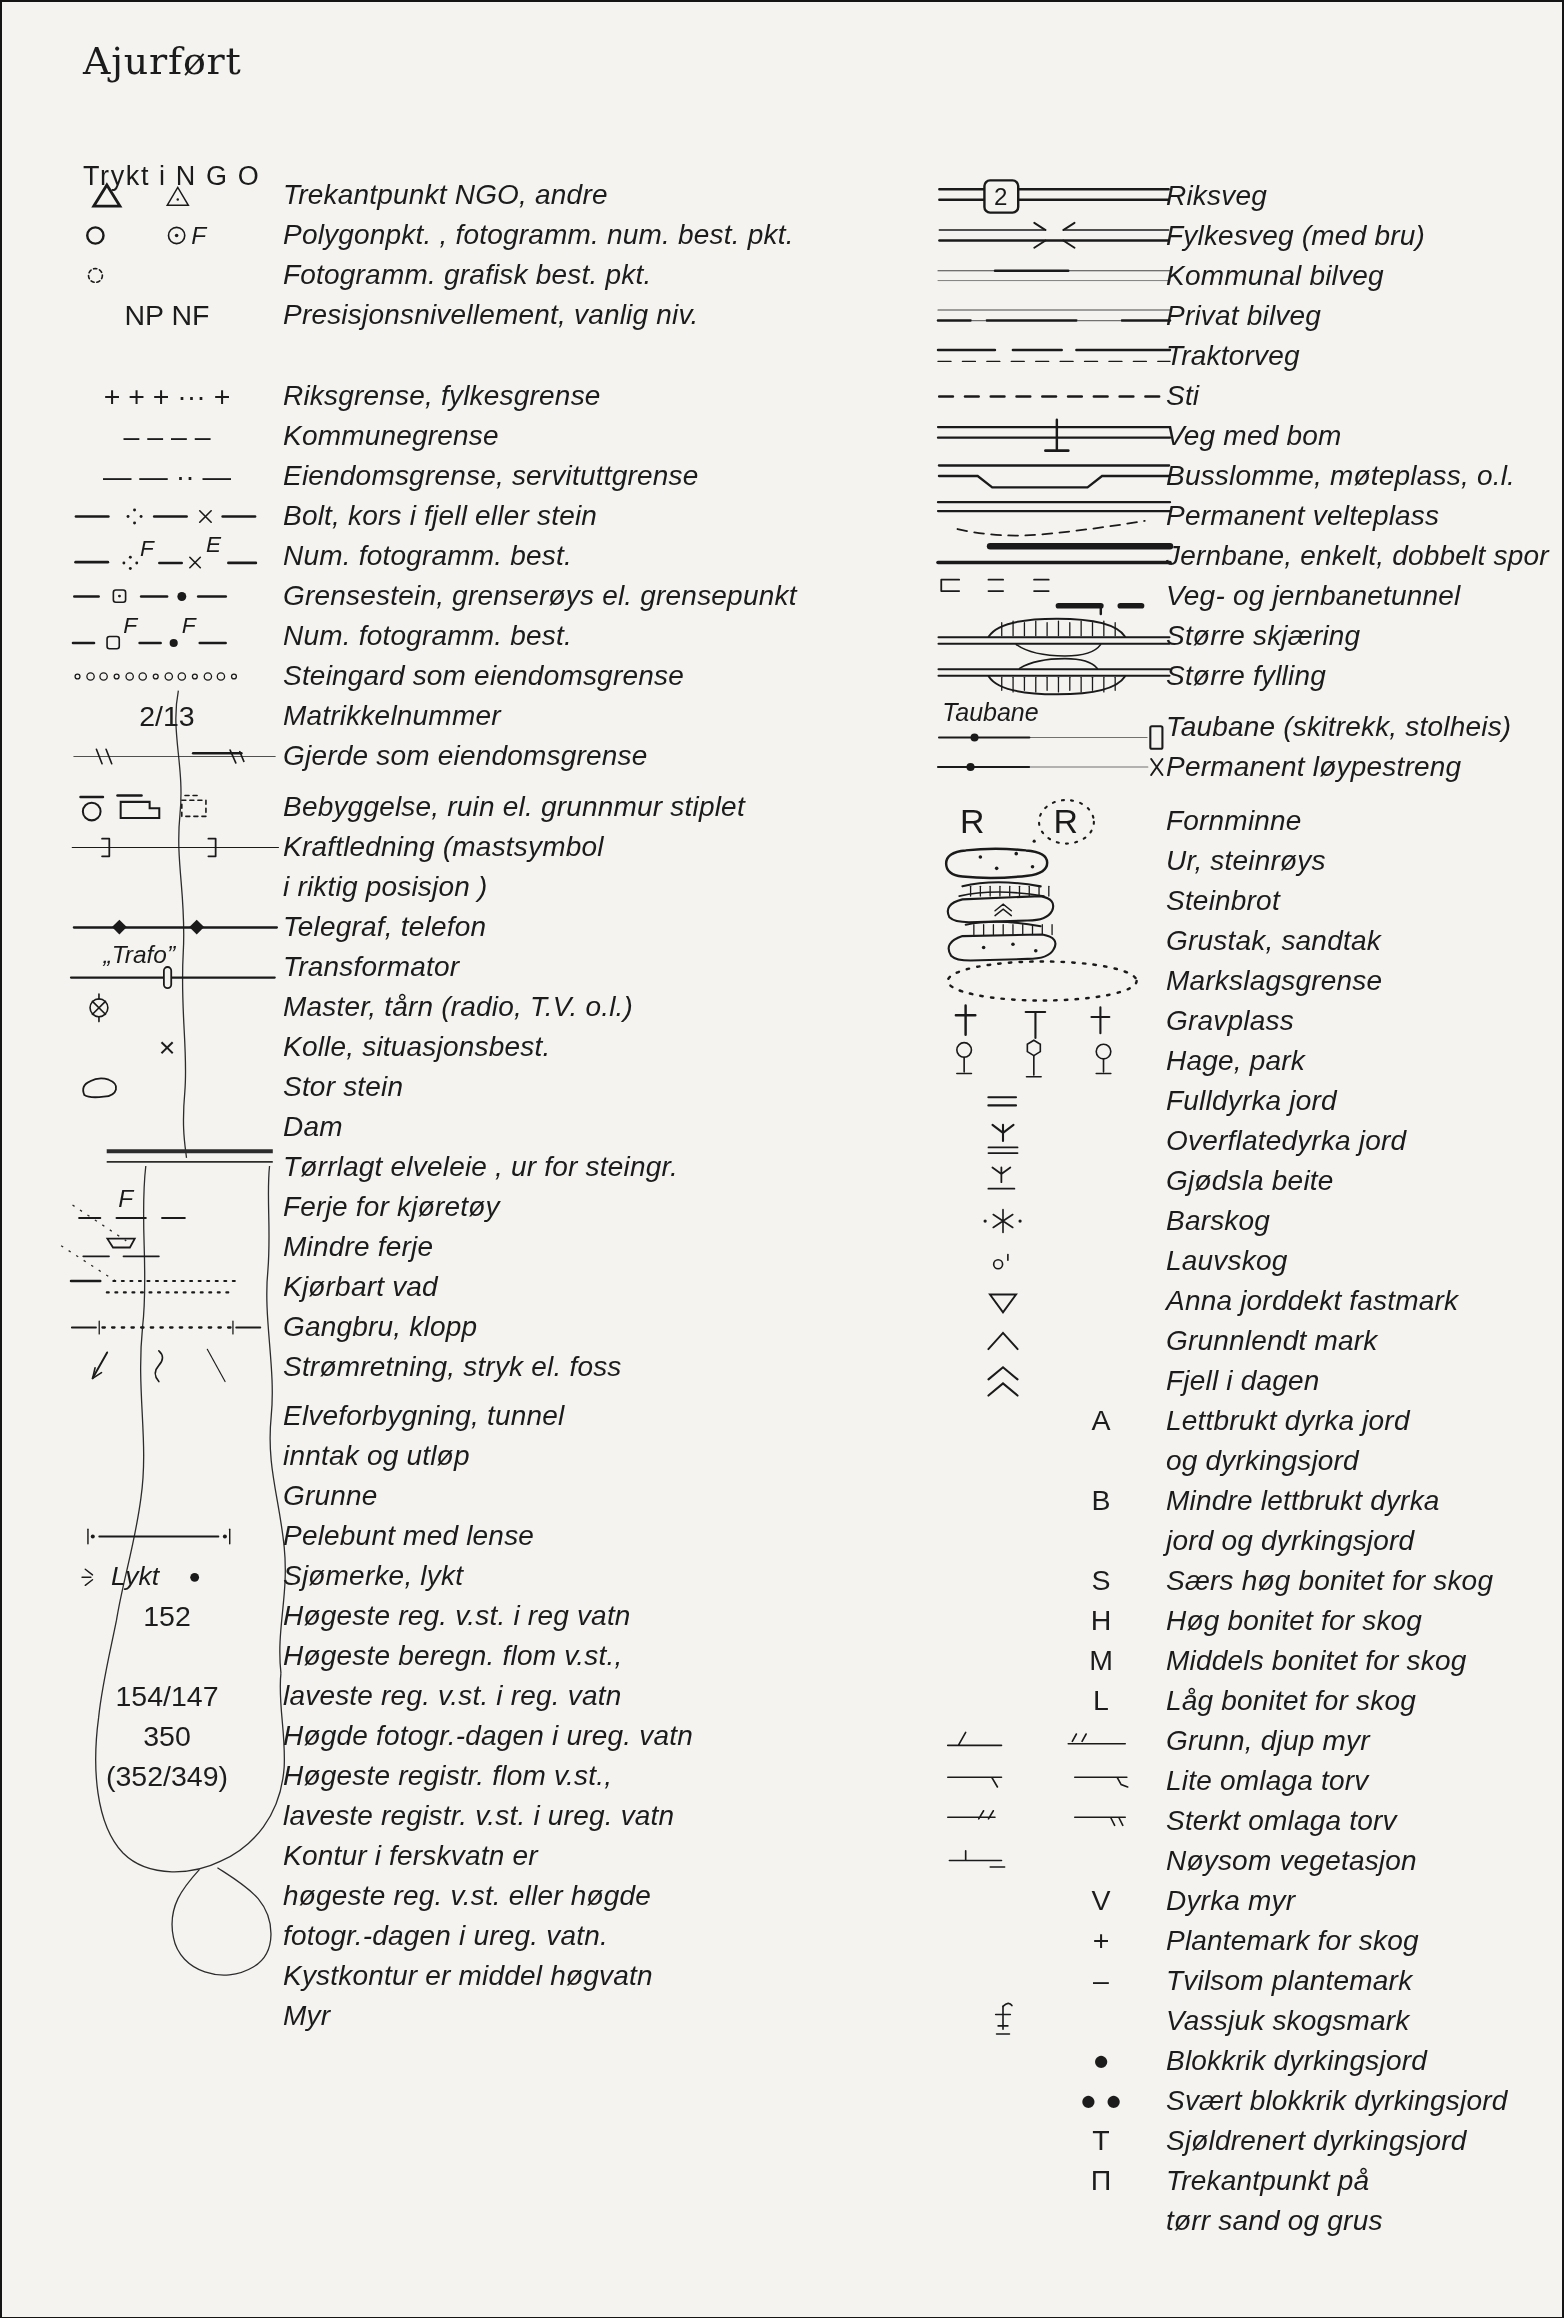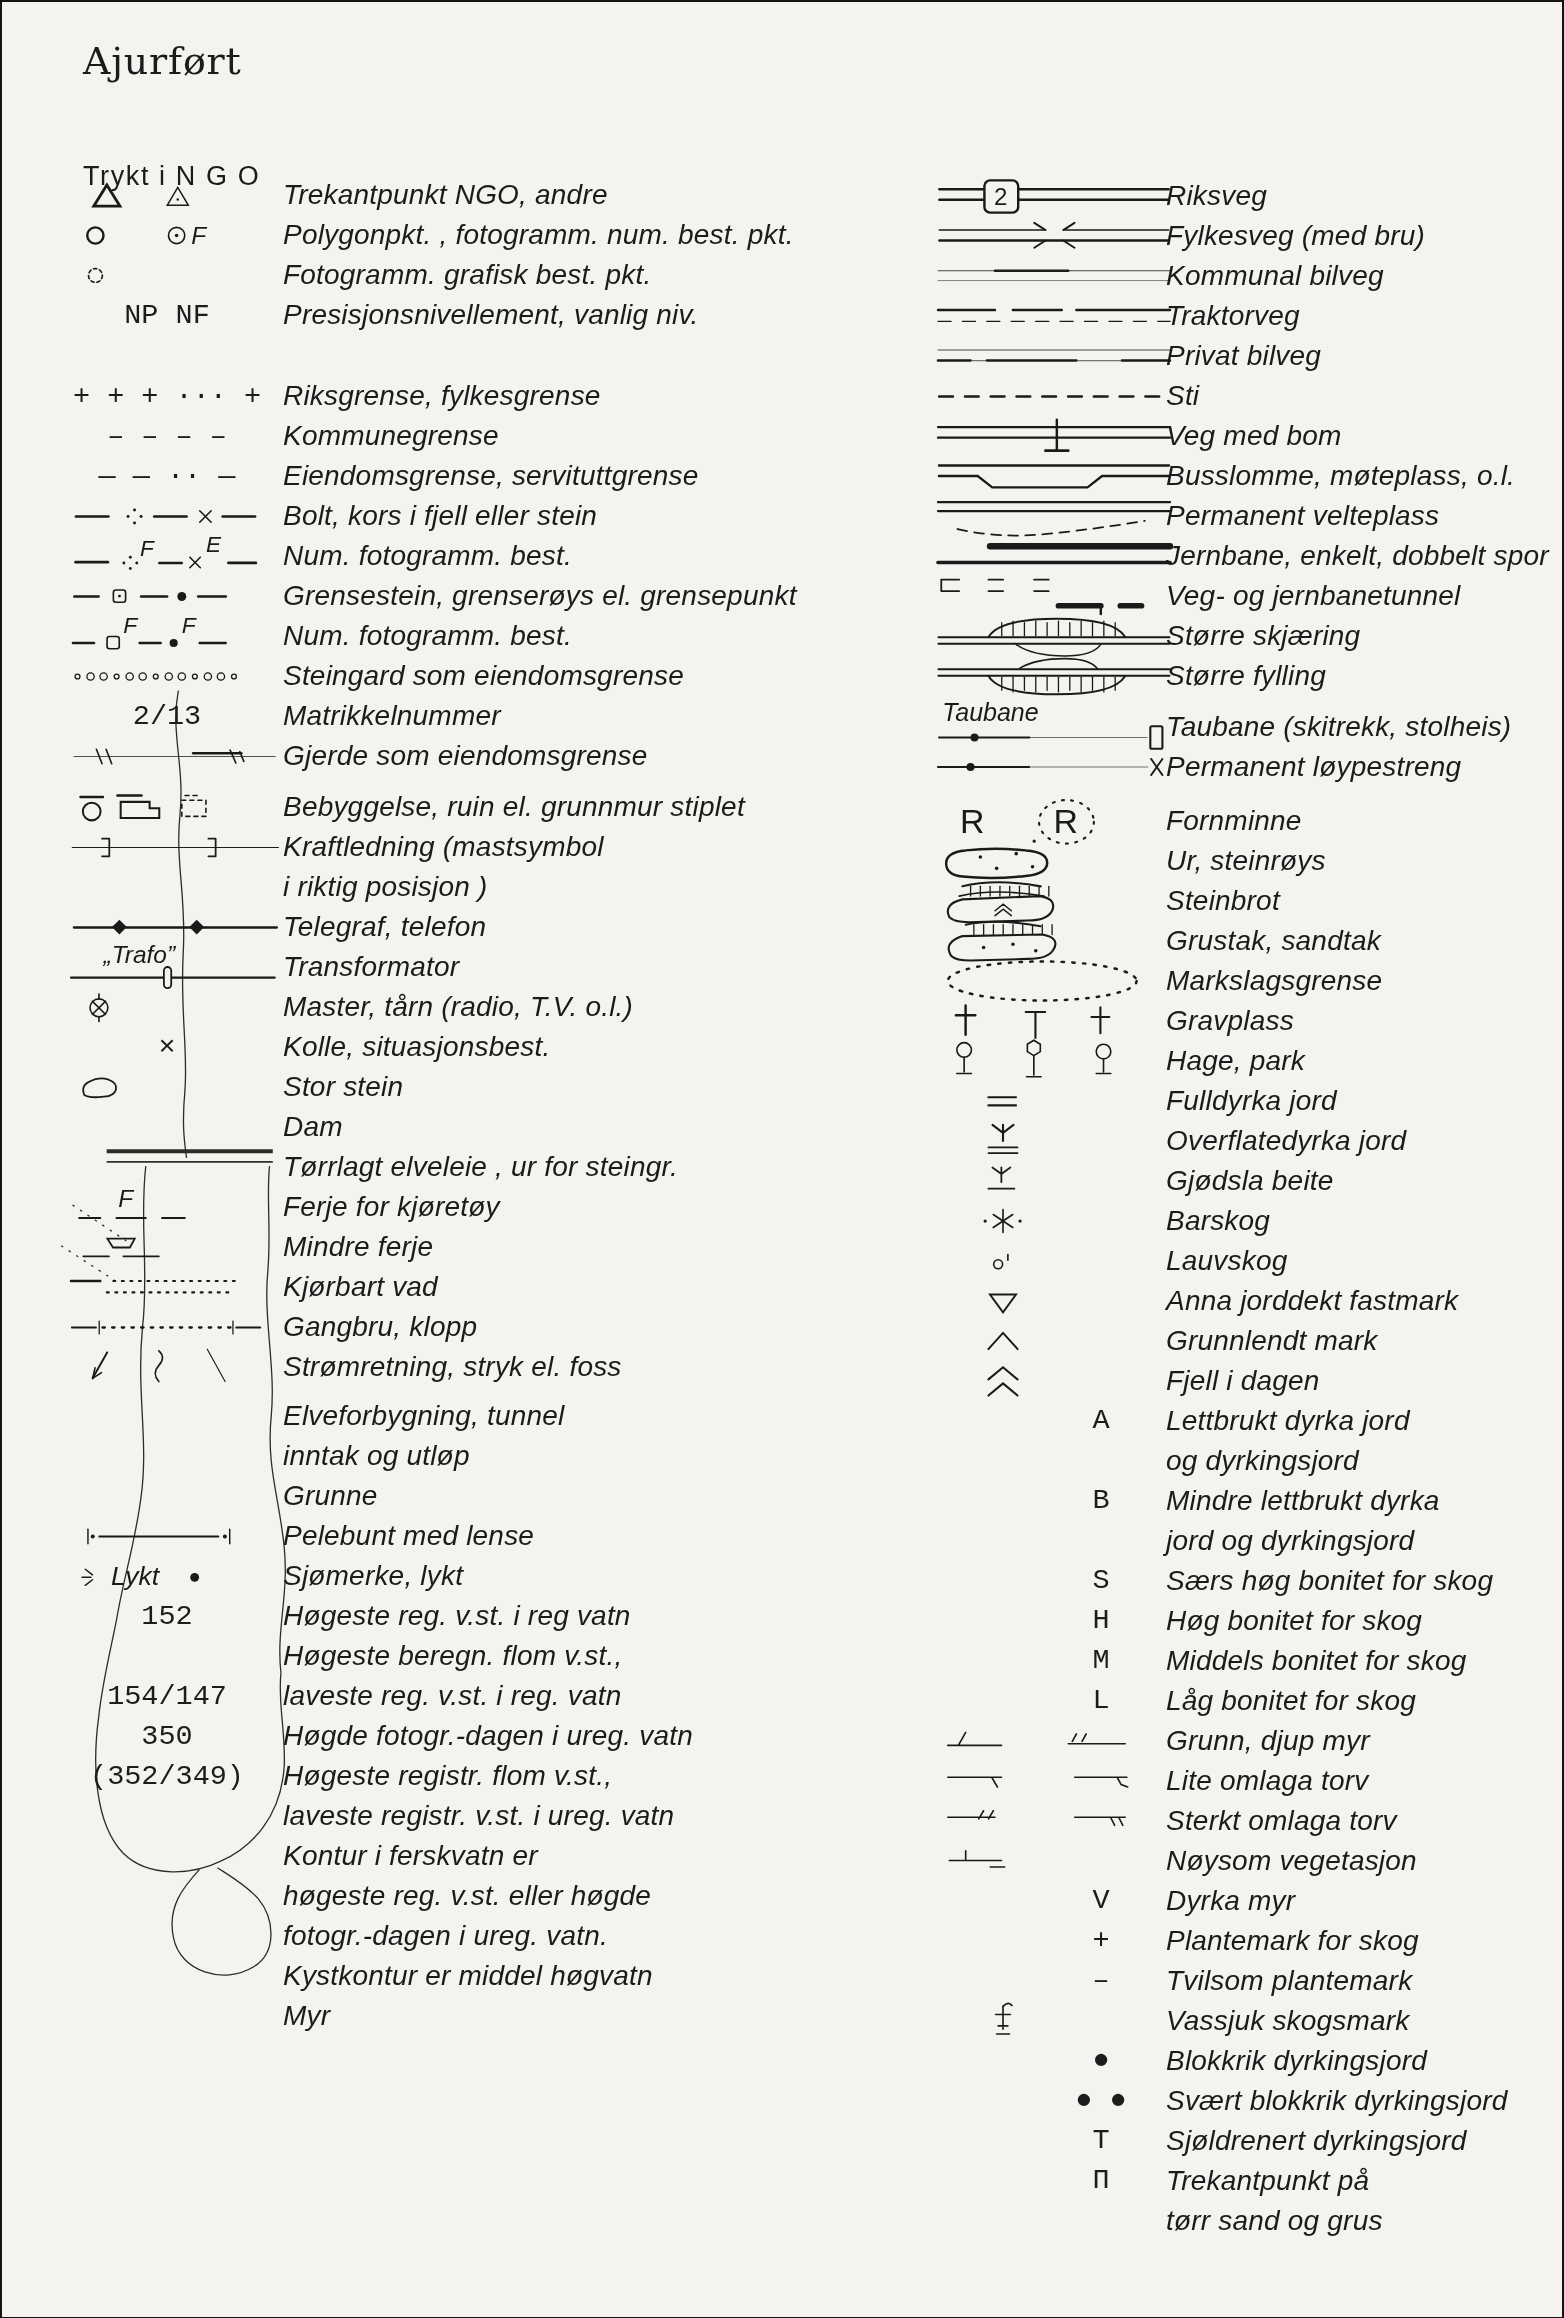--- a/index.html
+++ b/index.html
@@ -10,21 +10,21 @@
          font-weight:normal;font-size:38px;letter-spacing:0.8px;}
   .subtitle{position:absolute;left:81px;top:122px;font-size:27px;letter-spacing:1.6px;margin-top:37px;}
   .col{position:absolute;}
   #leftcol{left:49px;top:173px;width:863px;}
   #rightcol{left:920px;top:174px;width:643px;}
   .row{display:flex;align-items:center;height:40px;}
   .gap{width:100%;}
   .sym{width:232px;min-width:232px;height:40px;display:flex;align-items:center;
        padding-left:19.5px;box-sizing:border-box;font-size:28.5px;color:#1c1c1c;position:relative;}
   #rightcol .sym{width:244px;min-width:244px;padding-left:16.3px;}
-  .sym.txt{justify-content:center;padding-left:0;font-family:Liberation Mono, monospace;}
+  .sym.txt{justify-content:center;padding-left:0;}
   #rightcol .sym.txt{padding-left:114px;justify-content:center;}
   .sym svg{overflow:visible;}
   .lab{font-style:italic;font-size:28px;white-space:nowrap;letter-spacing:0.2px;}
   #river{position:absolute;left:46px;top:682px;z-index:0;}
   .col{z-index:2;}
 </style>
 </head>
 <body>
 
 <div class="page">
@@ -425,35 +425,35 @@
             <path d="M0 13 h285" stroke-width="1.4" opacity="0.8"></path>
             <path d="M70 13 h90" stroke-width="3"></path>
             <path d="M0 25 h285" stroke-width="1.2" opacity="0.55"></path>
           </svg>
         </div>
         <div class="lab">Kommunal bilveg</div>
       </div>
       <div class="row">
         <div class="sym">
           <svg width="232" height="33" viewBox="0 0 285 40" fill="none" stroke="#1a1a1a" stroke-width="2" stroke-linecap="round">
-            <path d="M0 12 h70 M92 12 h60 M170 12 h115" stroke-width="3"></path>
-            <path d="M0 26 h285" stroke-dasharray="16 14" stroke-width="1.6"></path>
-          </svg>
-        </div>
-        <div class="lab">Traktorveg</div>
-      </div>
-      <div class="row">
-        <div class="sym">
-          <svg width="232" height="33" viewBox="0 0 285 40" fill="none" stroke="#1a1a1a" stroke-width="2" stroke-linecap="round">
             <path d="M0 12 h285" stroke-width="1.4" opacity="0.8"></path>
             <path d="M0 25 h40 M60 25 h110 M226 25 h59" stroke-width="3.2"></path>
             <path d="M42 25 h16 M172 25 h52" stroke-width="1.4" opacity="0.6"></path>
           </svg>
         </div>
         <div class="lab">Privat bilveg</div>
+      </div>
+      <div class="row">
+        <div class="sym">
+          <svg width="232" height="33" viewBox="0 0 285 40" fill="none" stroke="#1a1a1a" stroke-width="2" stroke-linecap="round">
+            <path d="M0 12 h70 M92 12 h60 M170 12 h115" stroke-width="3"></path>
+            <path d="M0 26 h285" stroke-dasharray="16 14" stroke-width="1.6"></path>
+          </svg>
+        </div>
+        <div class="lab">Traktorveg</div>
       </div>
       <div class="row">
         <div class="sym">
           <svg width="232" height="29" viewBox="0 0 285 36" fill="none" stroke="#1a1a1a" stroke-width="2" stroke-linecap="round">
             <path d="M0 18 h285" stroke-dasharray="17 15" stroke-width="3.2"></path>
           </svg>
         </div>
         <div class="lab">Sti</div>
       </div>
       <div class="row">

